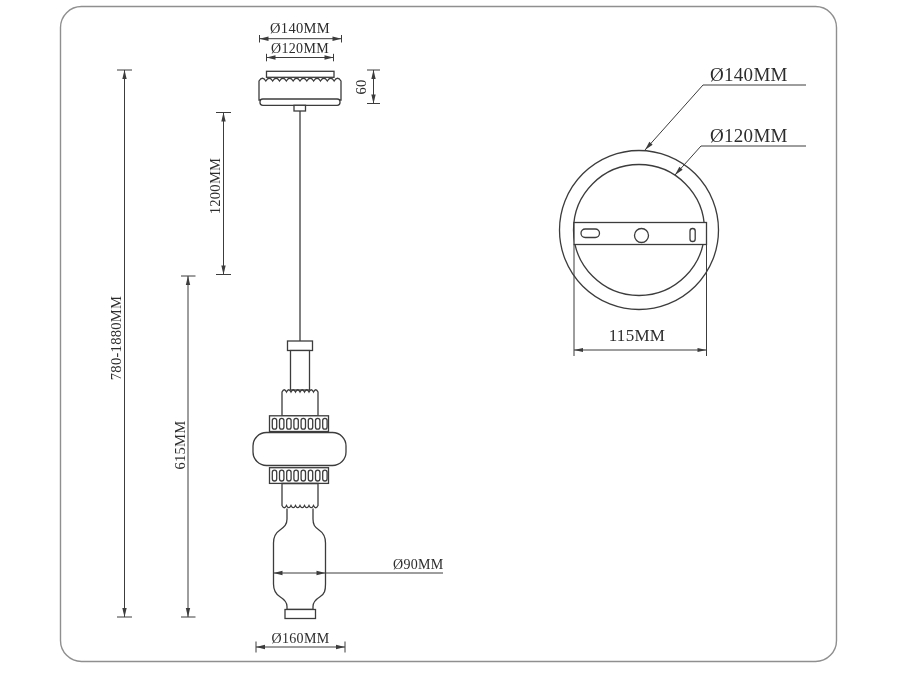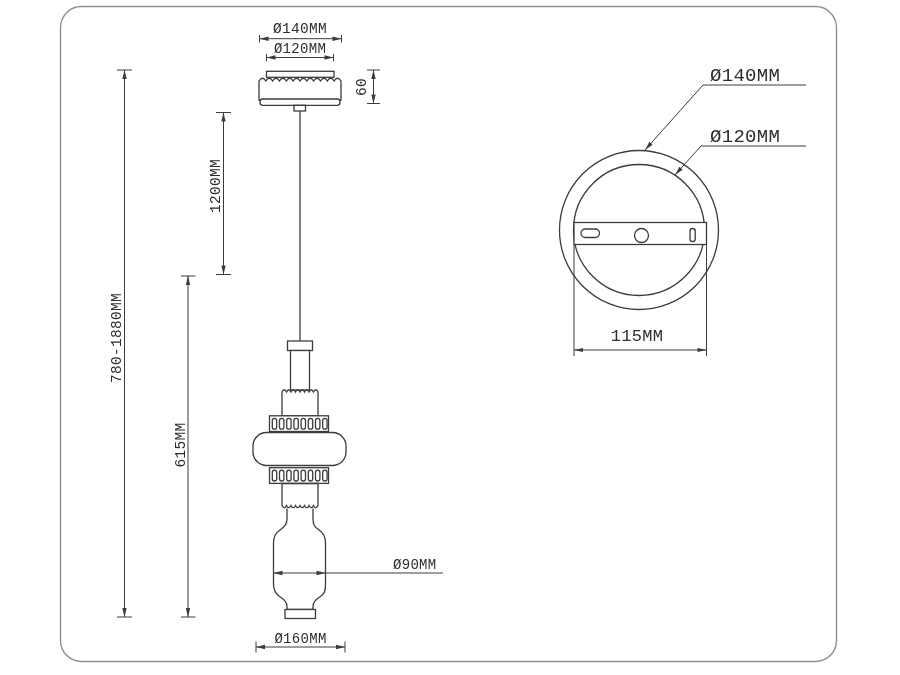--- a/index.html
+++ b/index.html
@@ -1,17 +1,17 @@
 <!DOCTYPE html>
 <html><head>
 <meta charset="utf-8">
 <style>
   html,body{margin:0;padding:0;background:#ffffff;}
   .stage{position:relative;width:900px;height:675px;background:#ffffff;overflow:hidden;
-         font-family:Liberation Mono, monospace;text-align:center;}
+         font-family:Liberation Serif, serif;text-align:center;}
   svg text{fill:#2d2d2d;letter-spacing:0.3px;}
   .t14{font-size:14px;}
   .t15{font-size:14.5px;}
   .t17{font-size:17px;}
   .t19{font-size:19px;}
   .ln{stroke:#3c3c3c;stroke-width:1.3;fill:none;}
   .lnf{stroke:#3c3c3c;stroke-width:1.3;fill:#ffffff;}
   .dim{stroke:#3c3c3c;stroke-width:1;fill:none;}
   .ar{fill:#3c3c3c;stroke:none;}
 </style>

